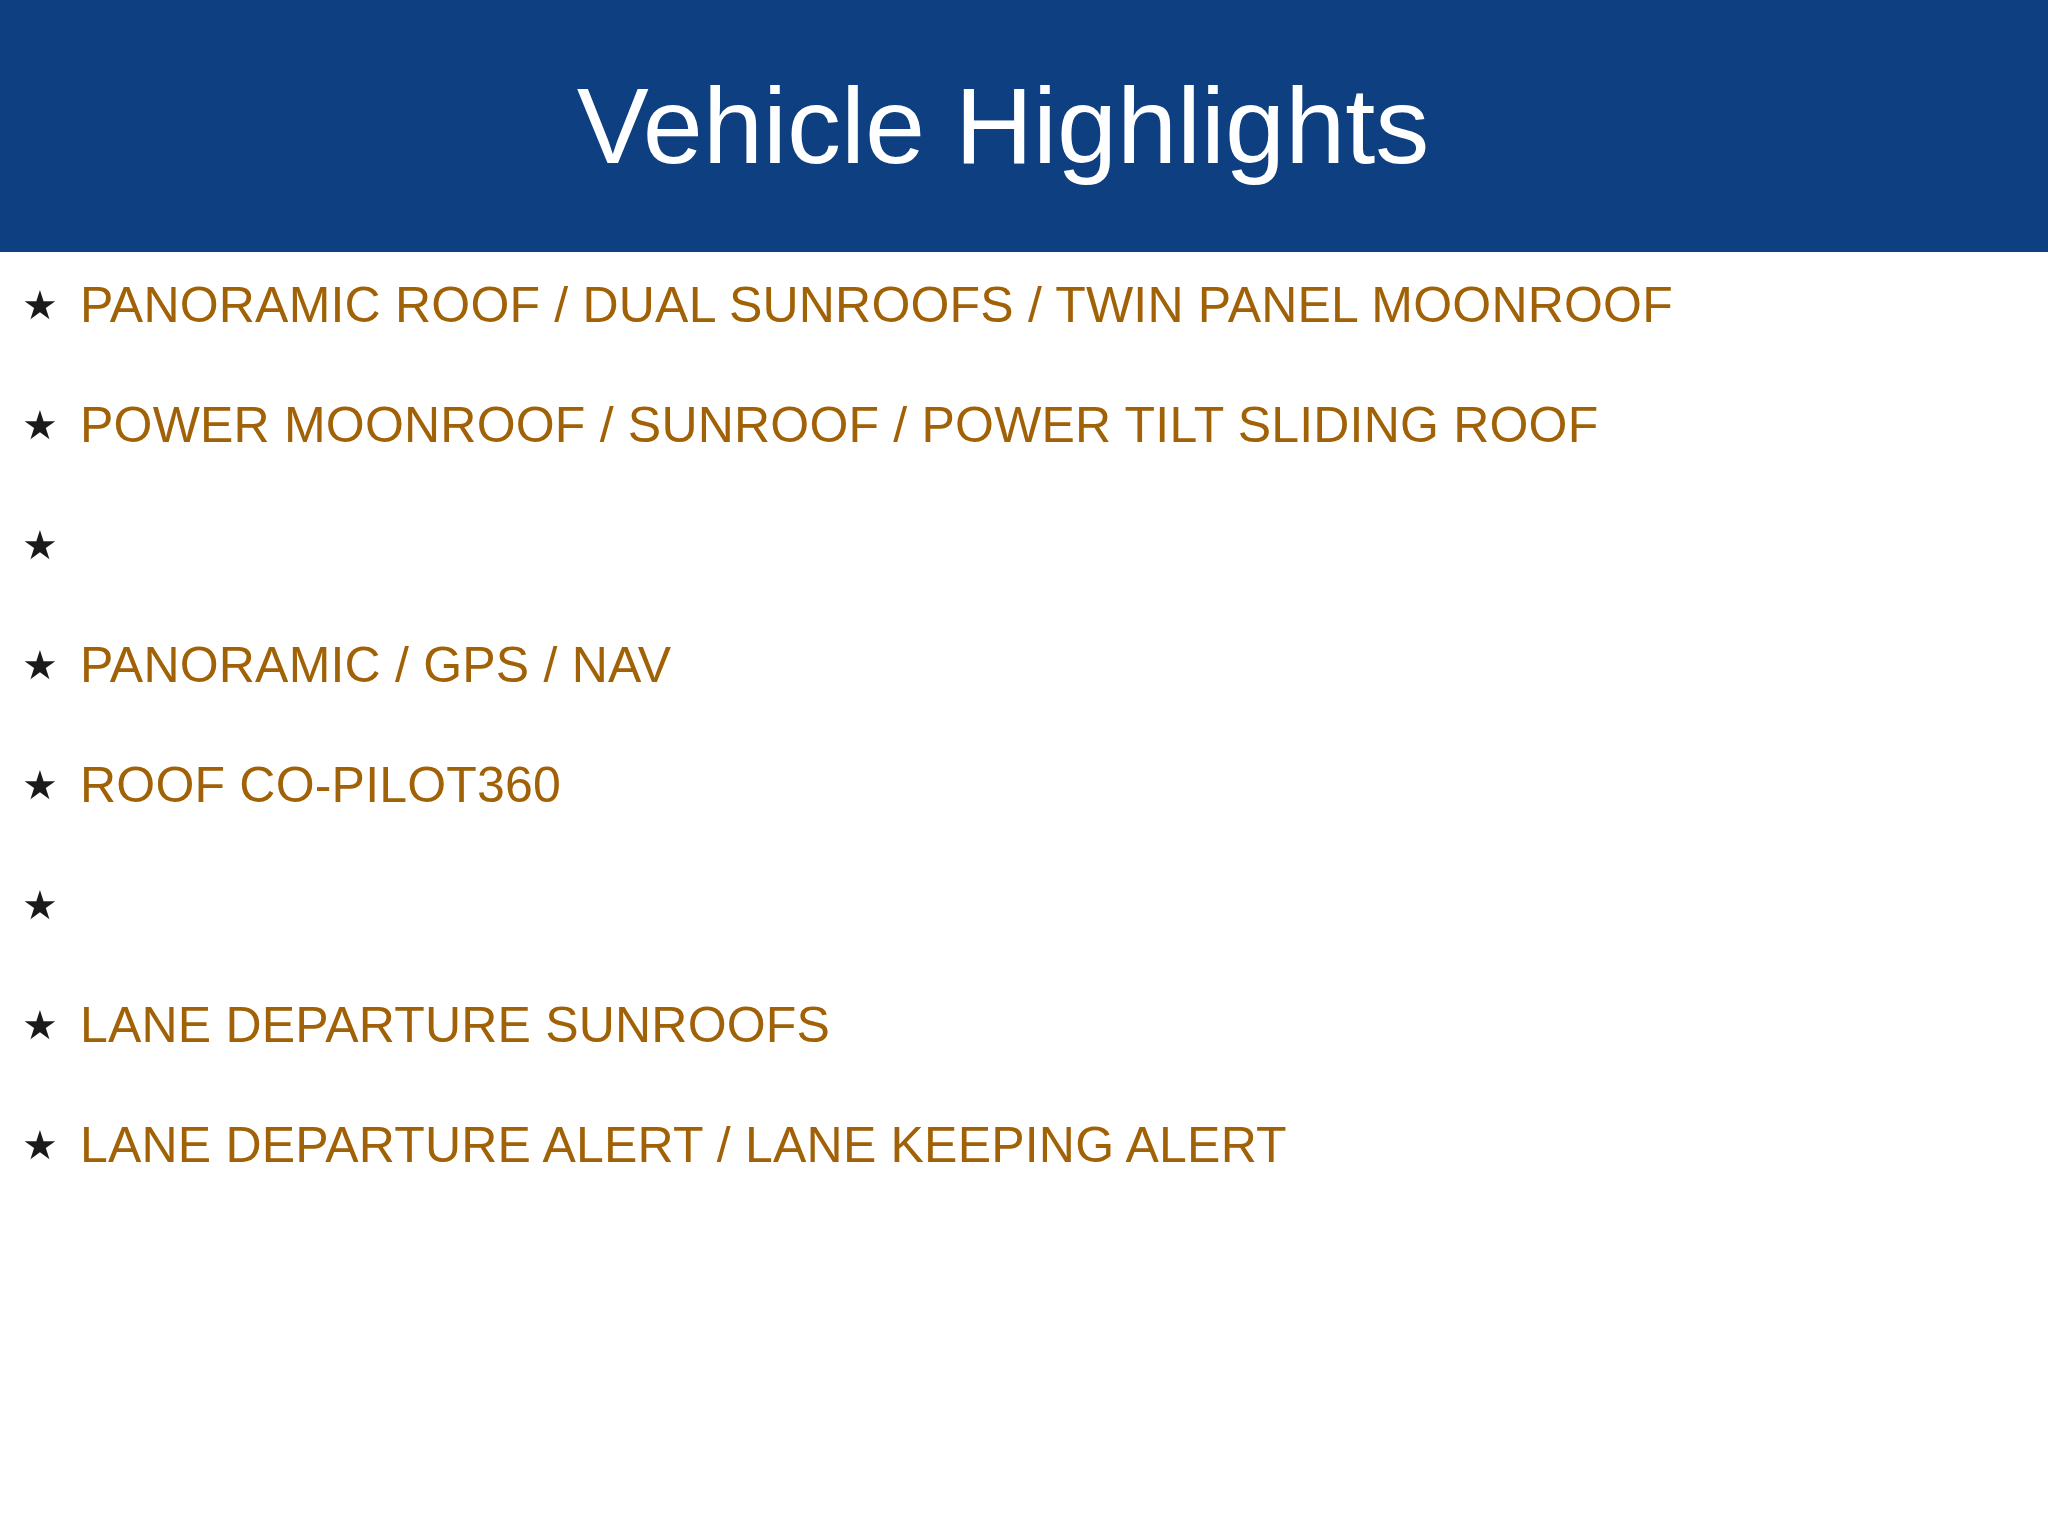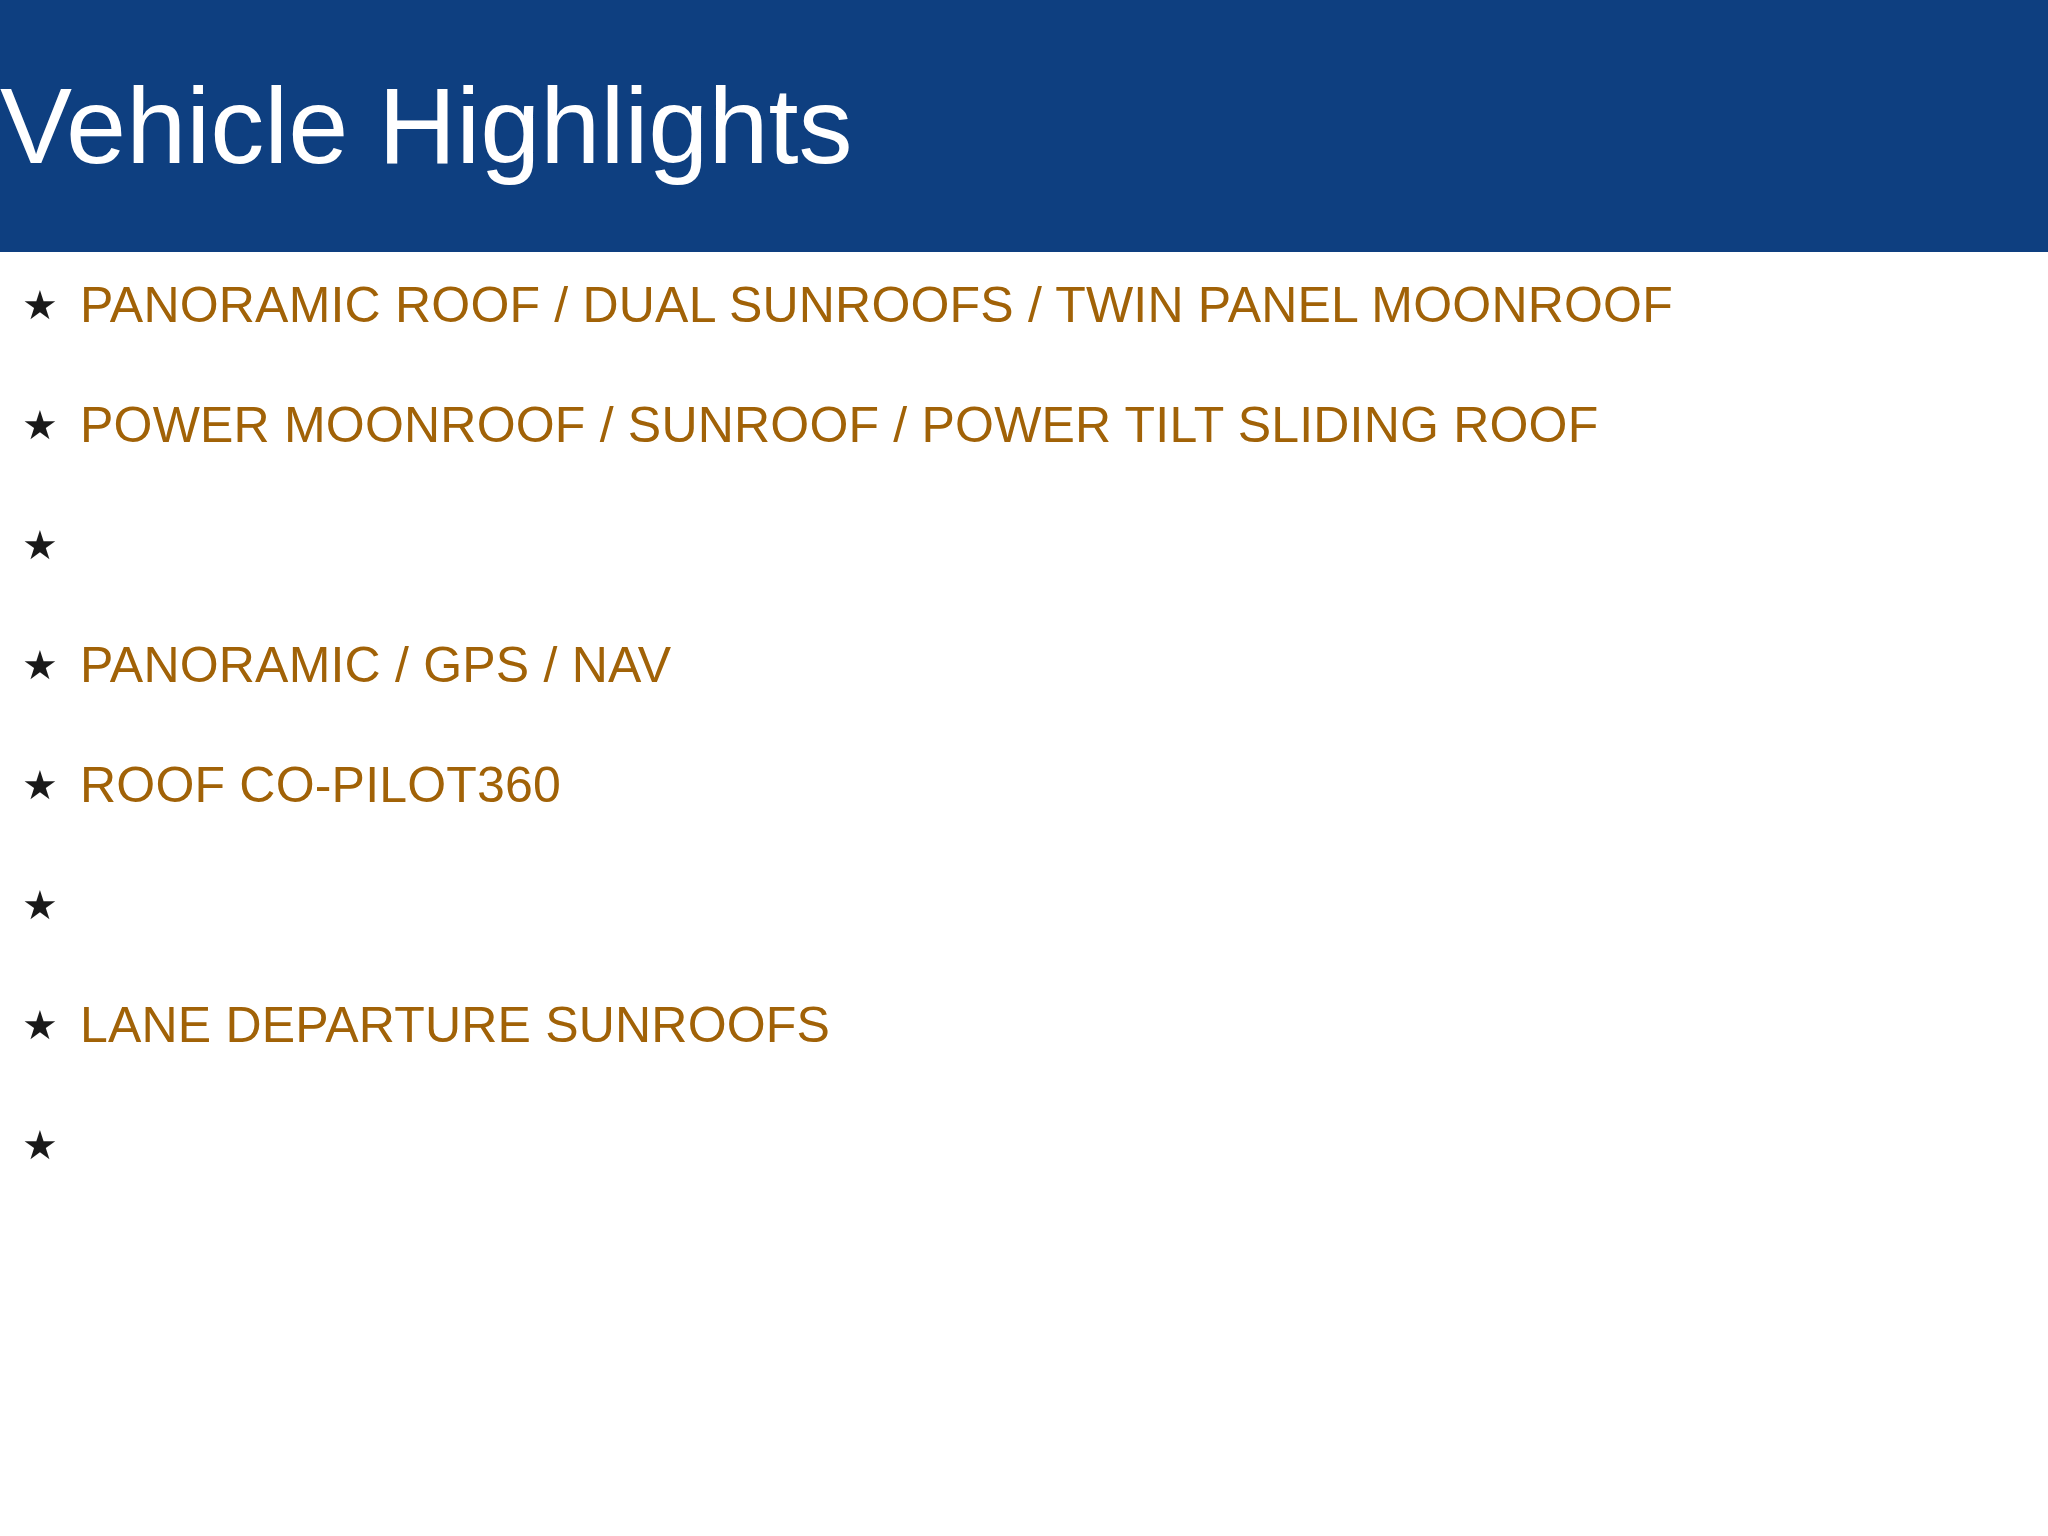--- a/index.html
+++ b/index.html
@@ -21,21 +21,21 @@
   }
   .header-bar {
     position: absolute;
     top: 0;
     left: 0;
     width: 2048px;
     height: 252px;
     background: #0e3f80;
     display: flex;
     align-items: center;
-    justify-content: flex-start;
+    justify-content: center;
     box-sizing: border-box;
     padding-right: 42px;
   }
   .header-title {
     color: #ffffff;
     font-size: 108px;
     font-weight: 400;
     letter-spacing: 0px;
     line-height: 1;
     white-space: nowrap;
@@ -112,17 +112,18 @@
       <span class="feature-bullet">★</span>
     </li>
 
     <li class="feature-item">
       <span class="feature-bullet">★</span>
       <span class="feature-text">LANE DEPARTURE SUNROOFS</span>
     </li>
 
     <li class="feature-item">
       <span class="feature-bullet">★</span>
+      <span class="feature-text">LANE DEPARTURE ALERT / LANE KEEPING ALERT</span>
     </li>
 
   </ul>
 
 </div>
 
 </body></html>

